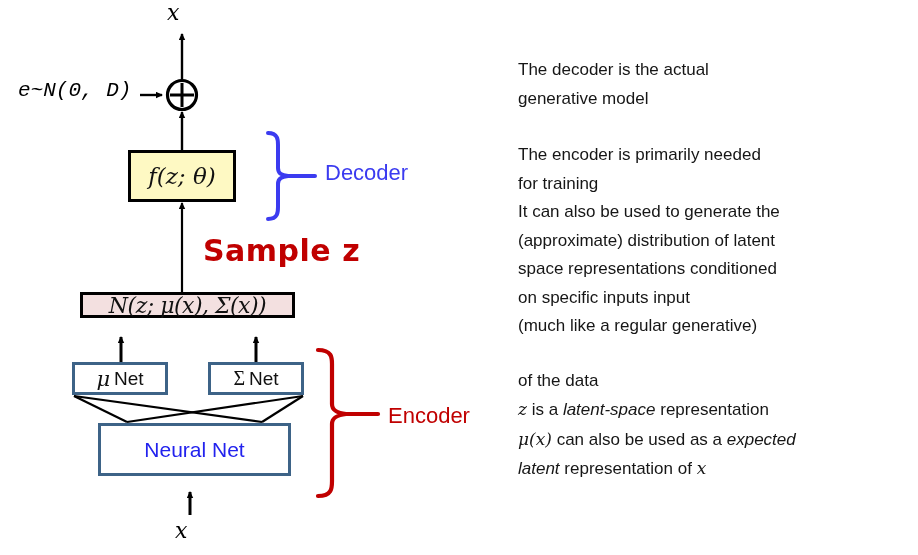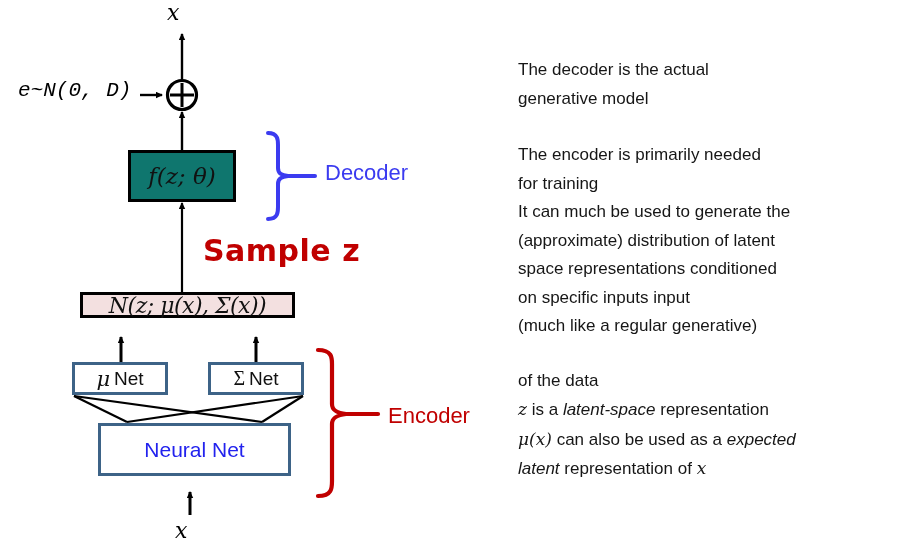--- a/index.html
+++ b/index.html
@@ -30,21 +30,21 @@
     display: flex;
     align-items: center;
     justify-content: center;
     text-align: center;
     white-space: nowrap;
   }
 
   #box-decoder-fn {
     left: 128px;  top: 150px;
     width: 108px; height: 52px;
-    background: #0f766e;
+    background: #fef9c3;
     border: 3px solid #000000;
     font-family: "DejaVu Serif", serif;
     font-style: italic;
     font-size: 23px;
     color: #111111;
   }
 
   #box-latent-dist {
     left: 80px;  top: 292px;
     width: 215px; height: 26px;
@@ -245,21 +245,21 @@
 
 <div id="text-panel">
 
   <p>The decoder is the actual</p>
   <p>generative model</p>
 
   <div class="para-gap"></div>
 
   <p>The encoder is primarily needed</p>
   <p>for training</p>
-  <p>It can much be used to generate the</p>
+  <p>It can also be used to generate the</p>
   <p>(approximate) distribution of latent</p>
   <p>space representations conditioned</p>
   <p>on specific inputs input</p>
   <p>(much like a regular generative)</p>
 
   <div class="para-gap-small"></div>
 
   <p>of the data</p>
   <p>
     <span class="math-italic">z</span><span> is a </span><em class="emph">latent-space</em><span> representation</span>

